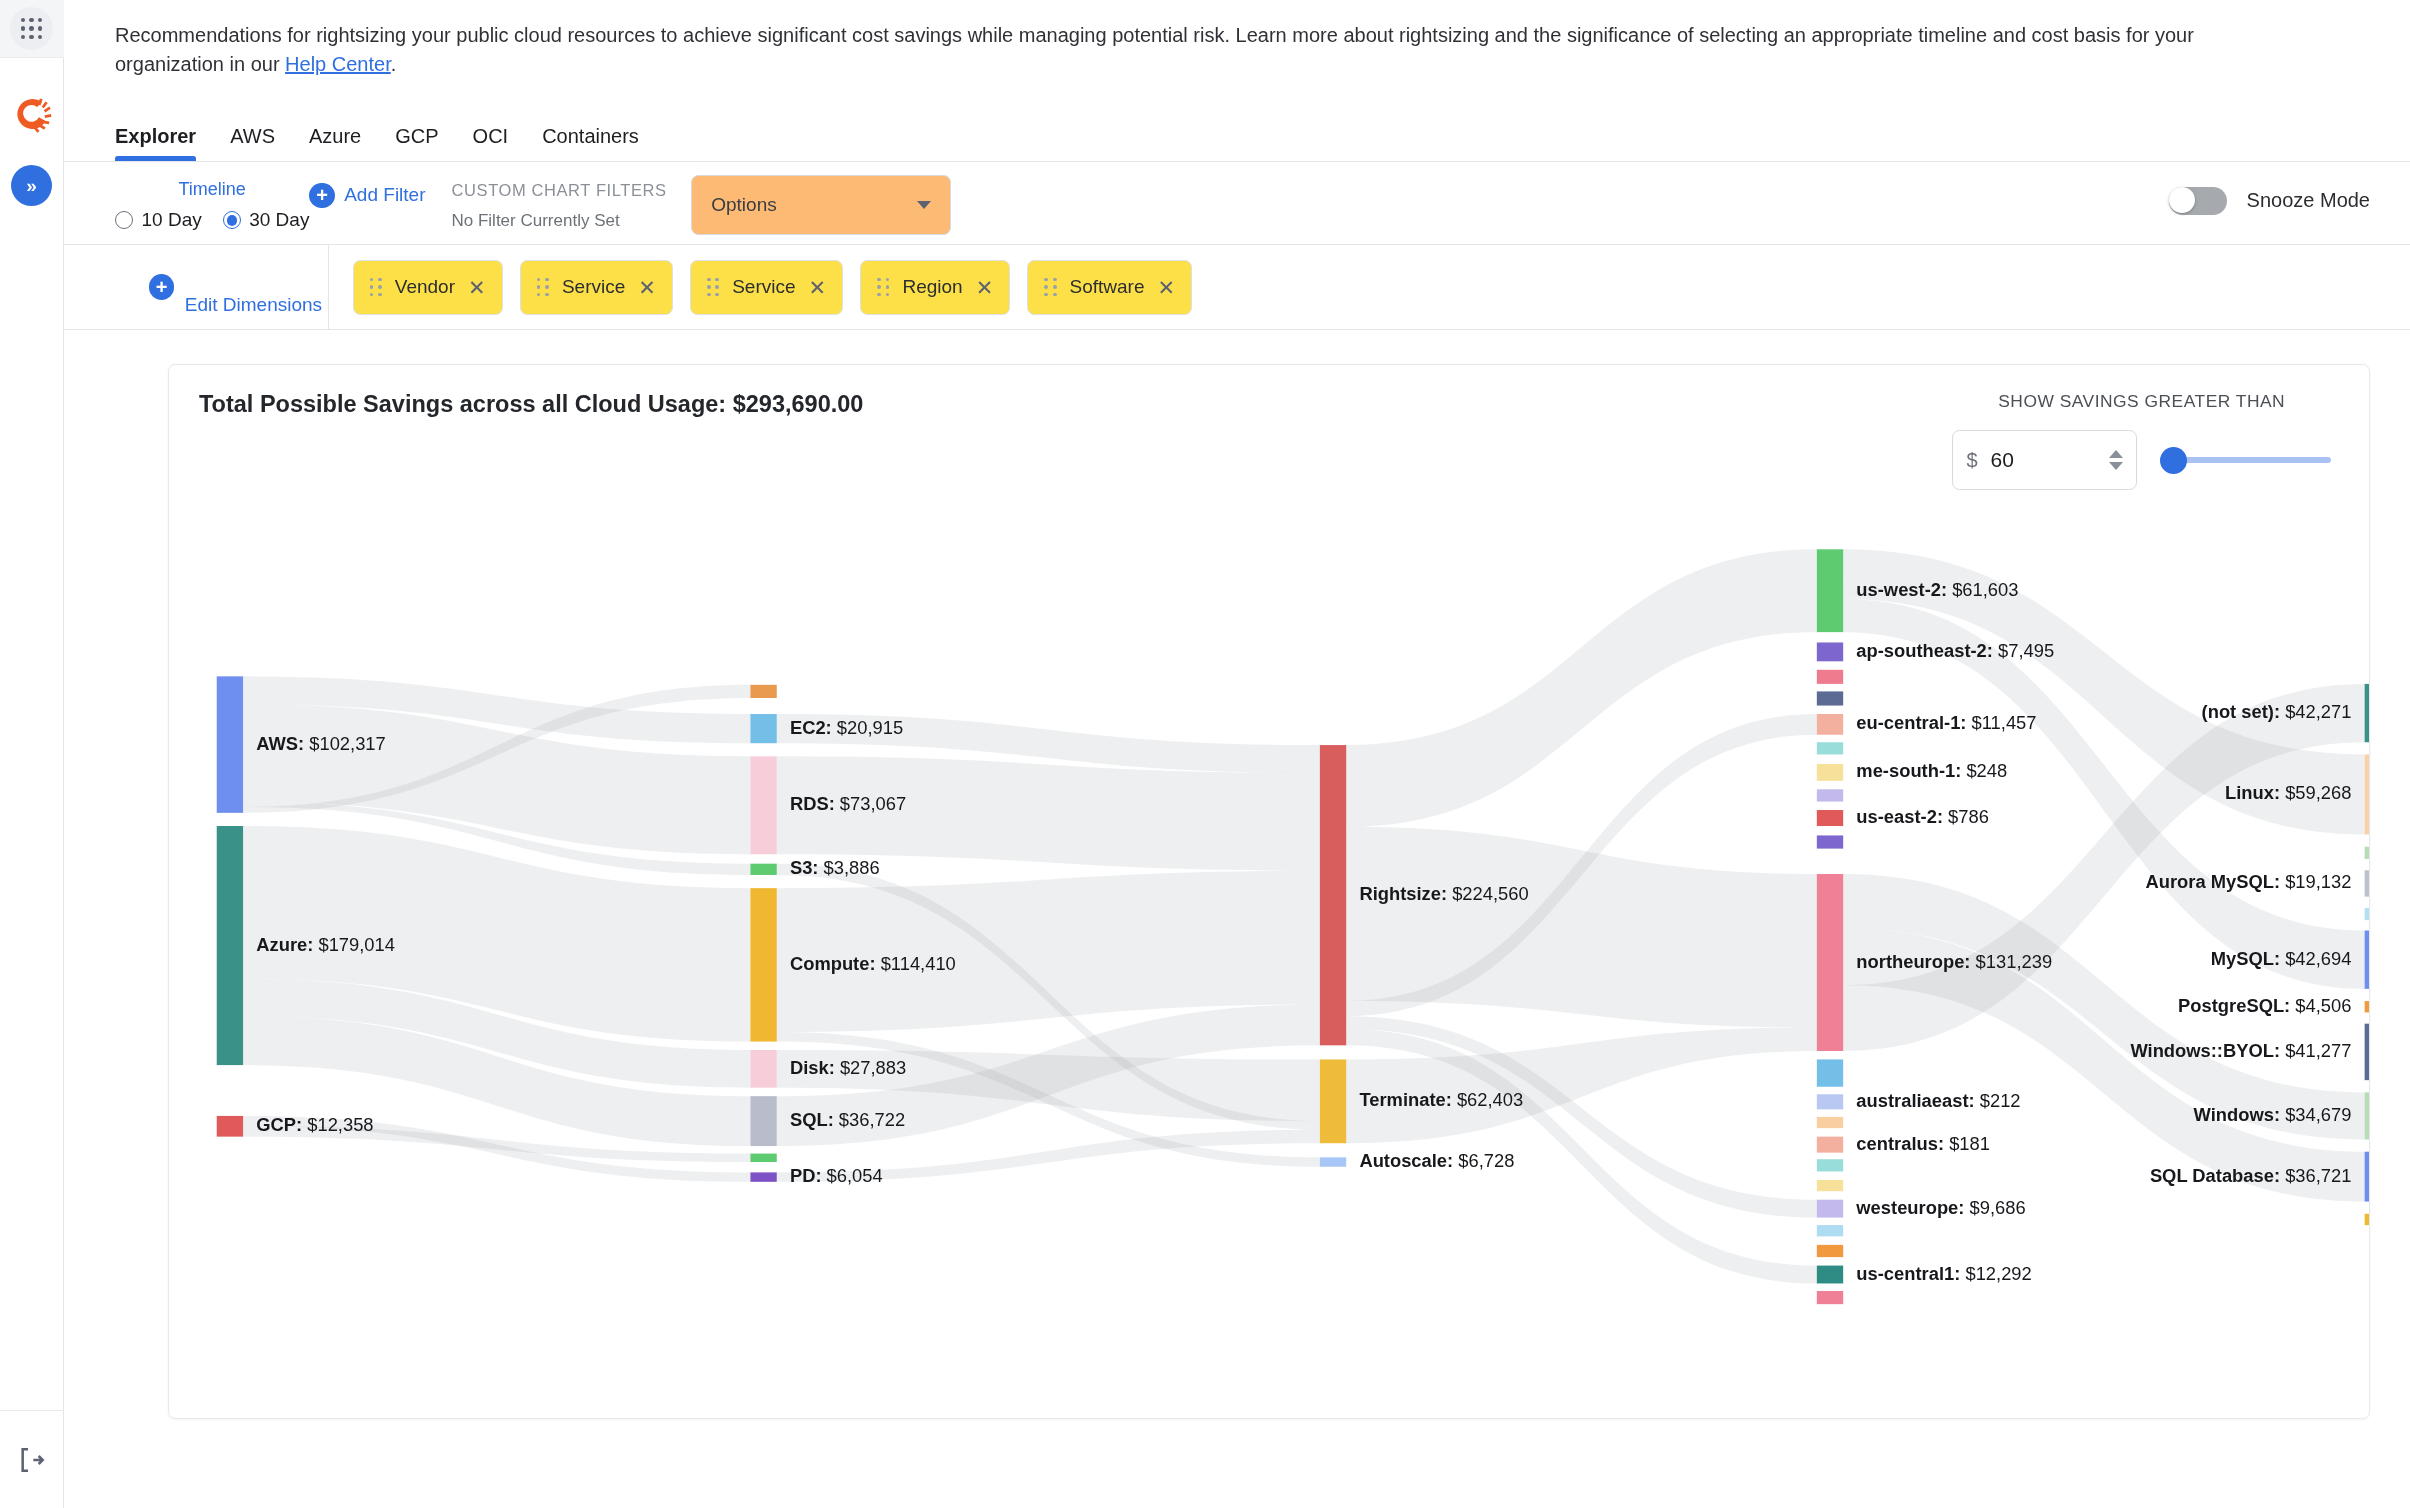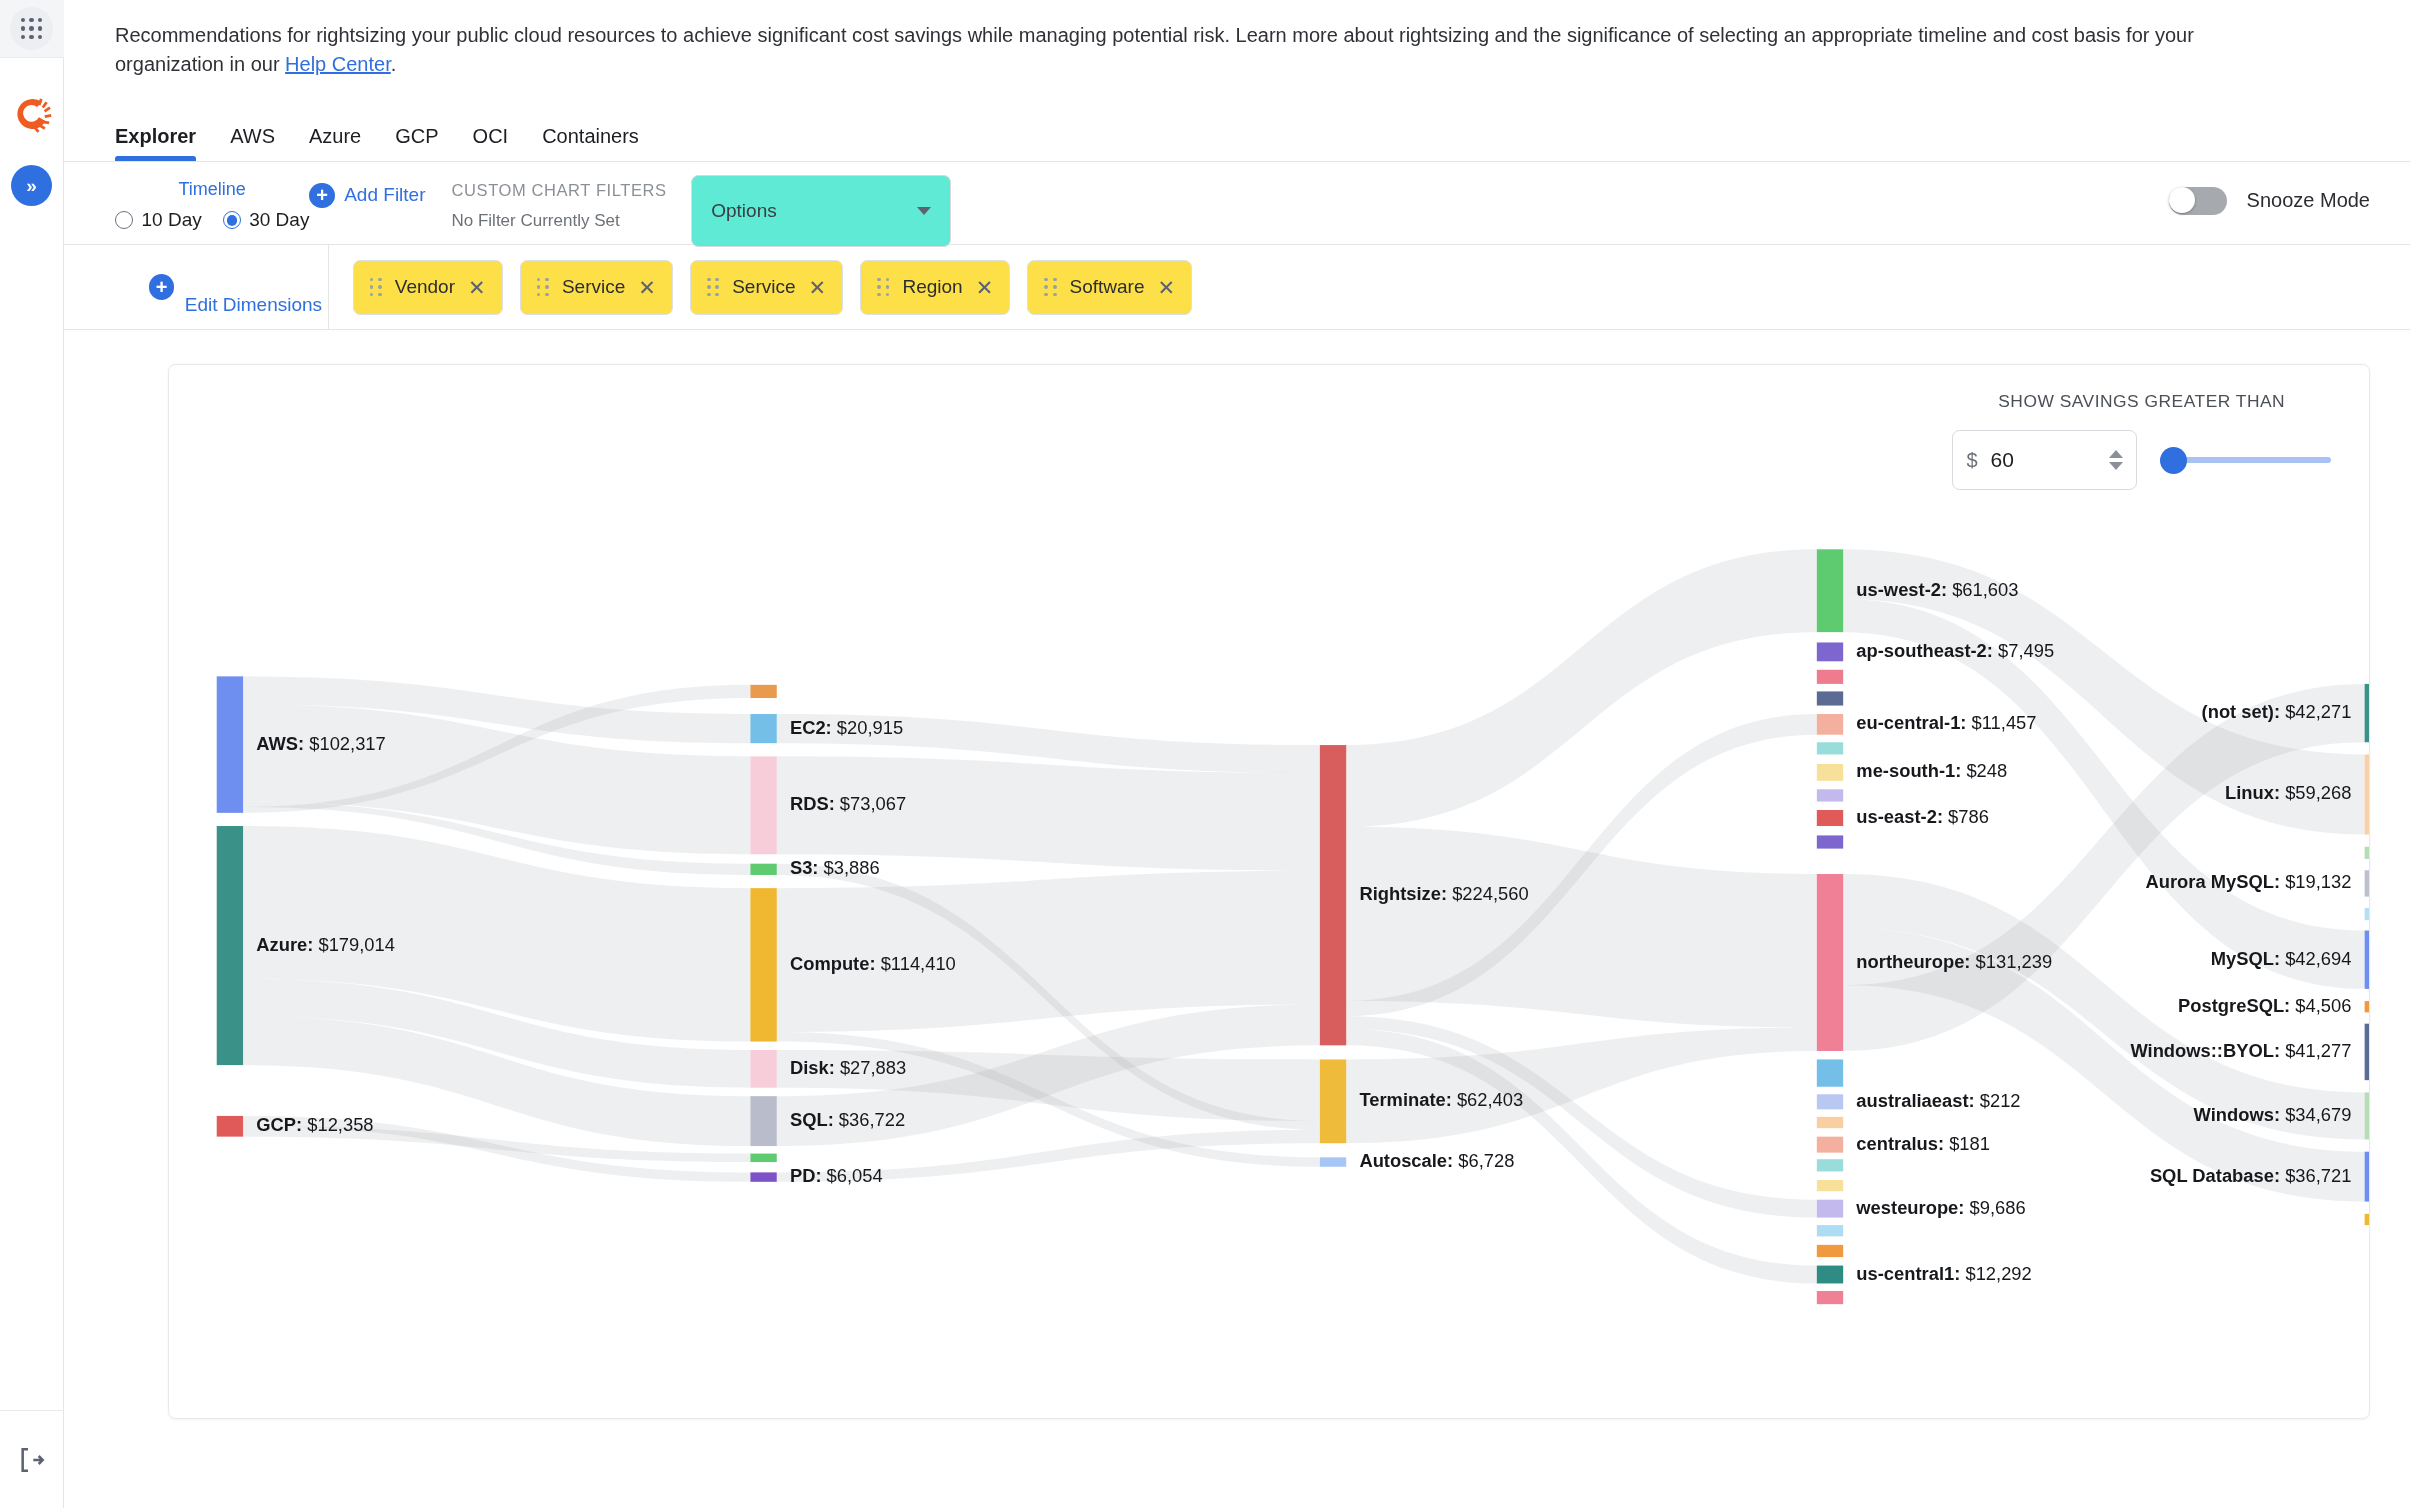--- a/index.html
+++ b/index.html
@@ -109,23 +109,23 @@
     font-weight: 700;
   }
   .addfilter .lbl { color: #2f6fe0; font-size: 19px; }
 
   .ccf { margin-left: 26px; margin-top: 1.9px; }
   .ccf-title { font-size: 16.5px; letter-spacing: 0.6px; color: #8b9098; text-transform: uppercase; }
   .ccf-sub { margin-top: 11.3px; font-size: 17px; color: #6d7279; }
 
   .options-select {
     margin-left: 24.5px; margin-top: -3.8px;
-    width: 260px; height: 72px; border: 0.9px solid #d6d9dd; border-radius: 7.5px;
+    width: 260px; height: 60px; border: 0.9px solid #d6d9dd; border-radius: 7.5px;
     display: flex; align-items: center; justify-content: space-between;
-    padding: 0 19px; cursor: pointer; background: #5eead4;
+    padding: 0 19px; cursor: pointer; background: #fdba74;
   }
   .options-select .val { font-size: 19px; color: #3a3d42; }
   .caret { width: 0; height: 0; border-left: 7.5px solid transparent; border-right: 7.5px solid transparent; border-top: 8.5px solid #5c6270; }
 
   .snooze { margin-left: auto; display: flex; align-items: center; gap: 20px; margin-top: 7.5px; }
   .switch {
     width: 58px; height: 28px; border-radius: 15px; background: #a6a9ae; position: relative; cursor: pointer;
   }
   .switch .knob {
     position: absolute; left: 0.9px; top: 0.9px; width: 26px; height: 26px;
@@ -352,20 +352,21 @@
             </span>
           <span class="name">Software</span>
           <span class="x">✕</span>
         </div>
       </div>
     </div>
 
     <div class="card-wrap">
       <div class="card">
         <div class="card-head">
+          <div class="savings-title">Total Possible Savings across all Cloud Usage: $293,690.00</div>
           <div class="show-greater">
             <div class="sg-label">SHOW SAVINGS GREATER THAN</div>
             <div class="sg-controls">
               <div class="num-input">
                 <span class="dollar">$</span>
                 <span class="v">60</span>
                 <span class="spin">
                   <span class="up"></span>
                   <span class="dn"></span>
                 </span>

